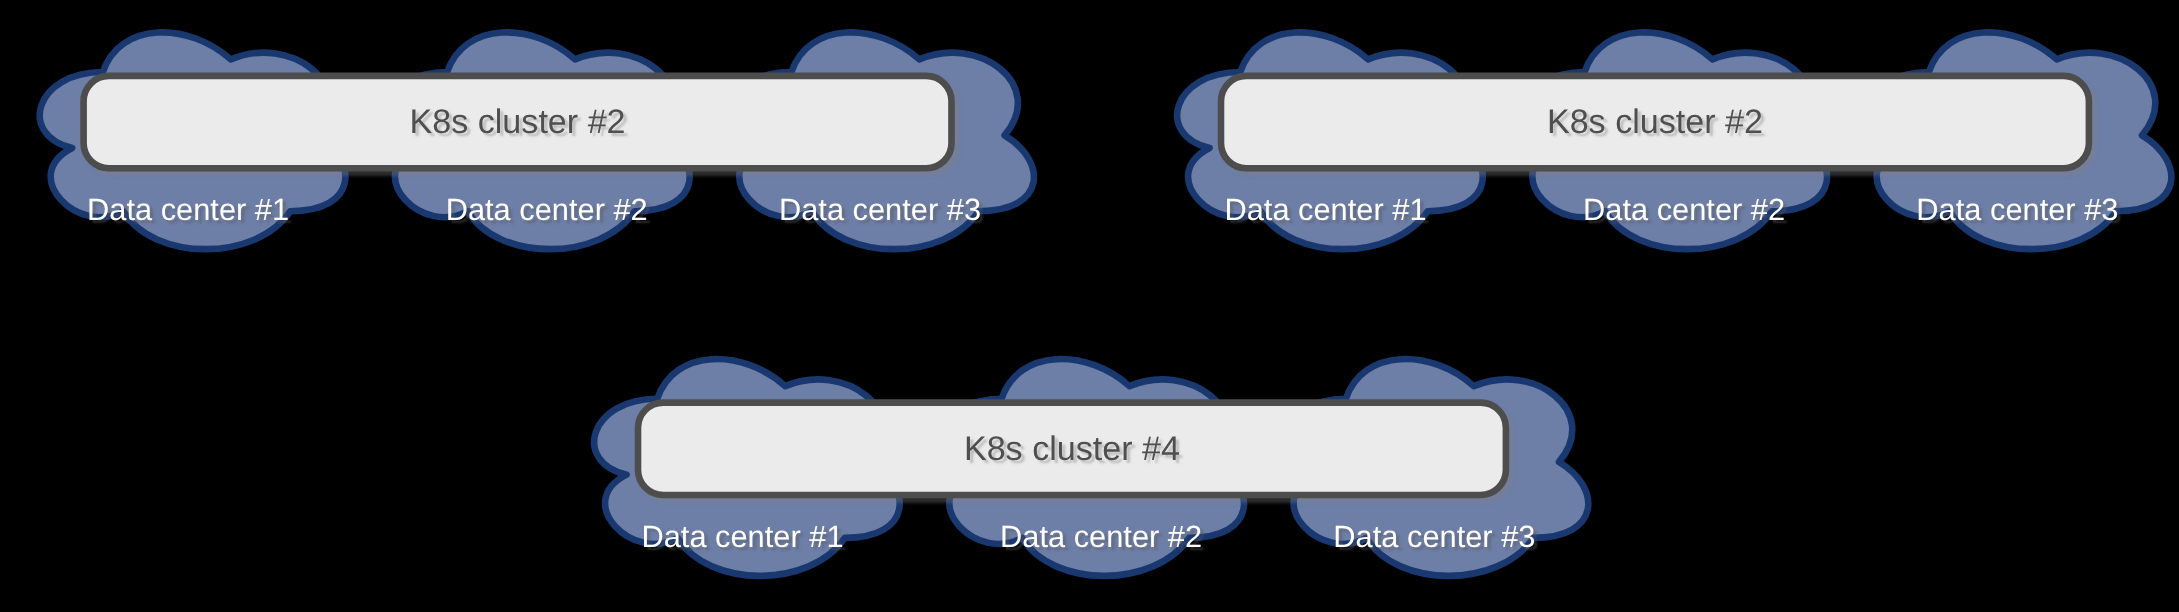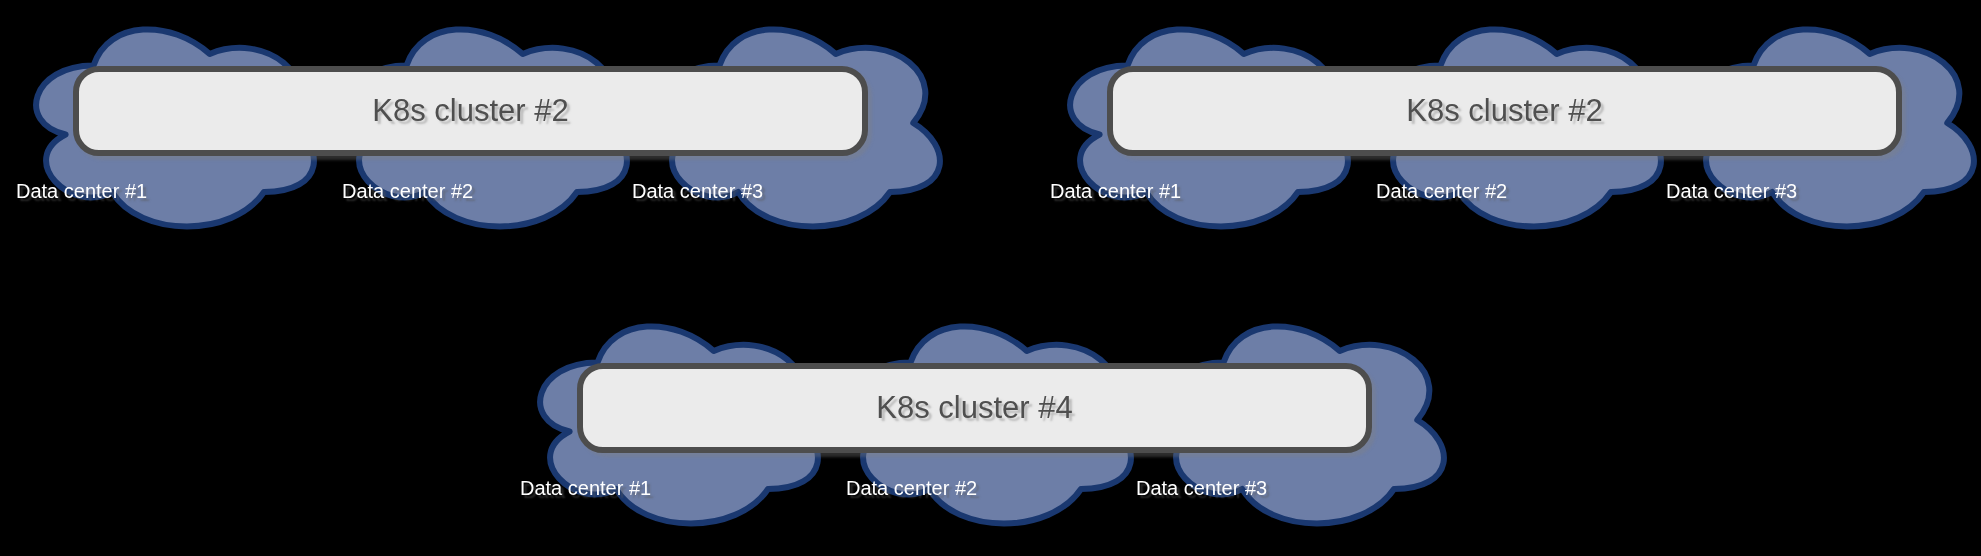--- a/index.html
+++ b/index.html
@@ -57,30 +57,30 @@
     color: var(--box-text, #4F4F4F);
     text-shadow: 3px 3px 2px rgba(150,150,150,0.55);
     white-space: nowrap;
   }
   .dc-label {
     position: absolute;
     top: 165px;
     width: 310px;
     height: 36px;
     line-height: 36px;
-    text-align: left;
-    font-size: 20px;
+    text-align: center;
+    font-size: 28px;
     color: var(--dc-text, #FFFFFF);
     text-shadow: 3px 3px 2px rgba(90,90,90,0.5);
     z-index: 3;
     white-space: nowrap;
   }
   .dc-label.d1 { left: 0; }
   .dc-label.d2 { left: 326px; }
-  .dc-label.d3 { left: 616px; }
+  .dc-label.d3 { left: 629px; }
 </style>
 </head>
 <body>
 
 <div class="canvas">
 
   <div class="group" style="left:16px; top:8px;">
     <svg class="cloud c1" viewBox="0 0 310 230">
       <path d="M 77.5 57.5 C 15.5 57.5 0 115 49.6 126.5 C 0 151.8 55.8 207 96.1 184 C 124 230 217 230 248 184 C 310 184 310 138 271.25 115 C 310 69 248 23 193.75 46 C 155 11.5 93 11.5 77.5 57.5 Z"></path>
     </svg>

